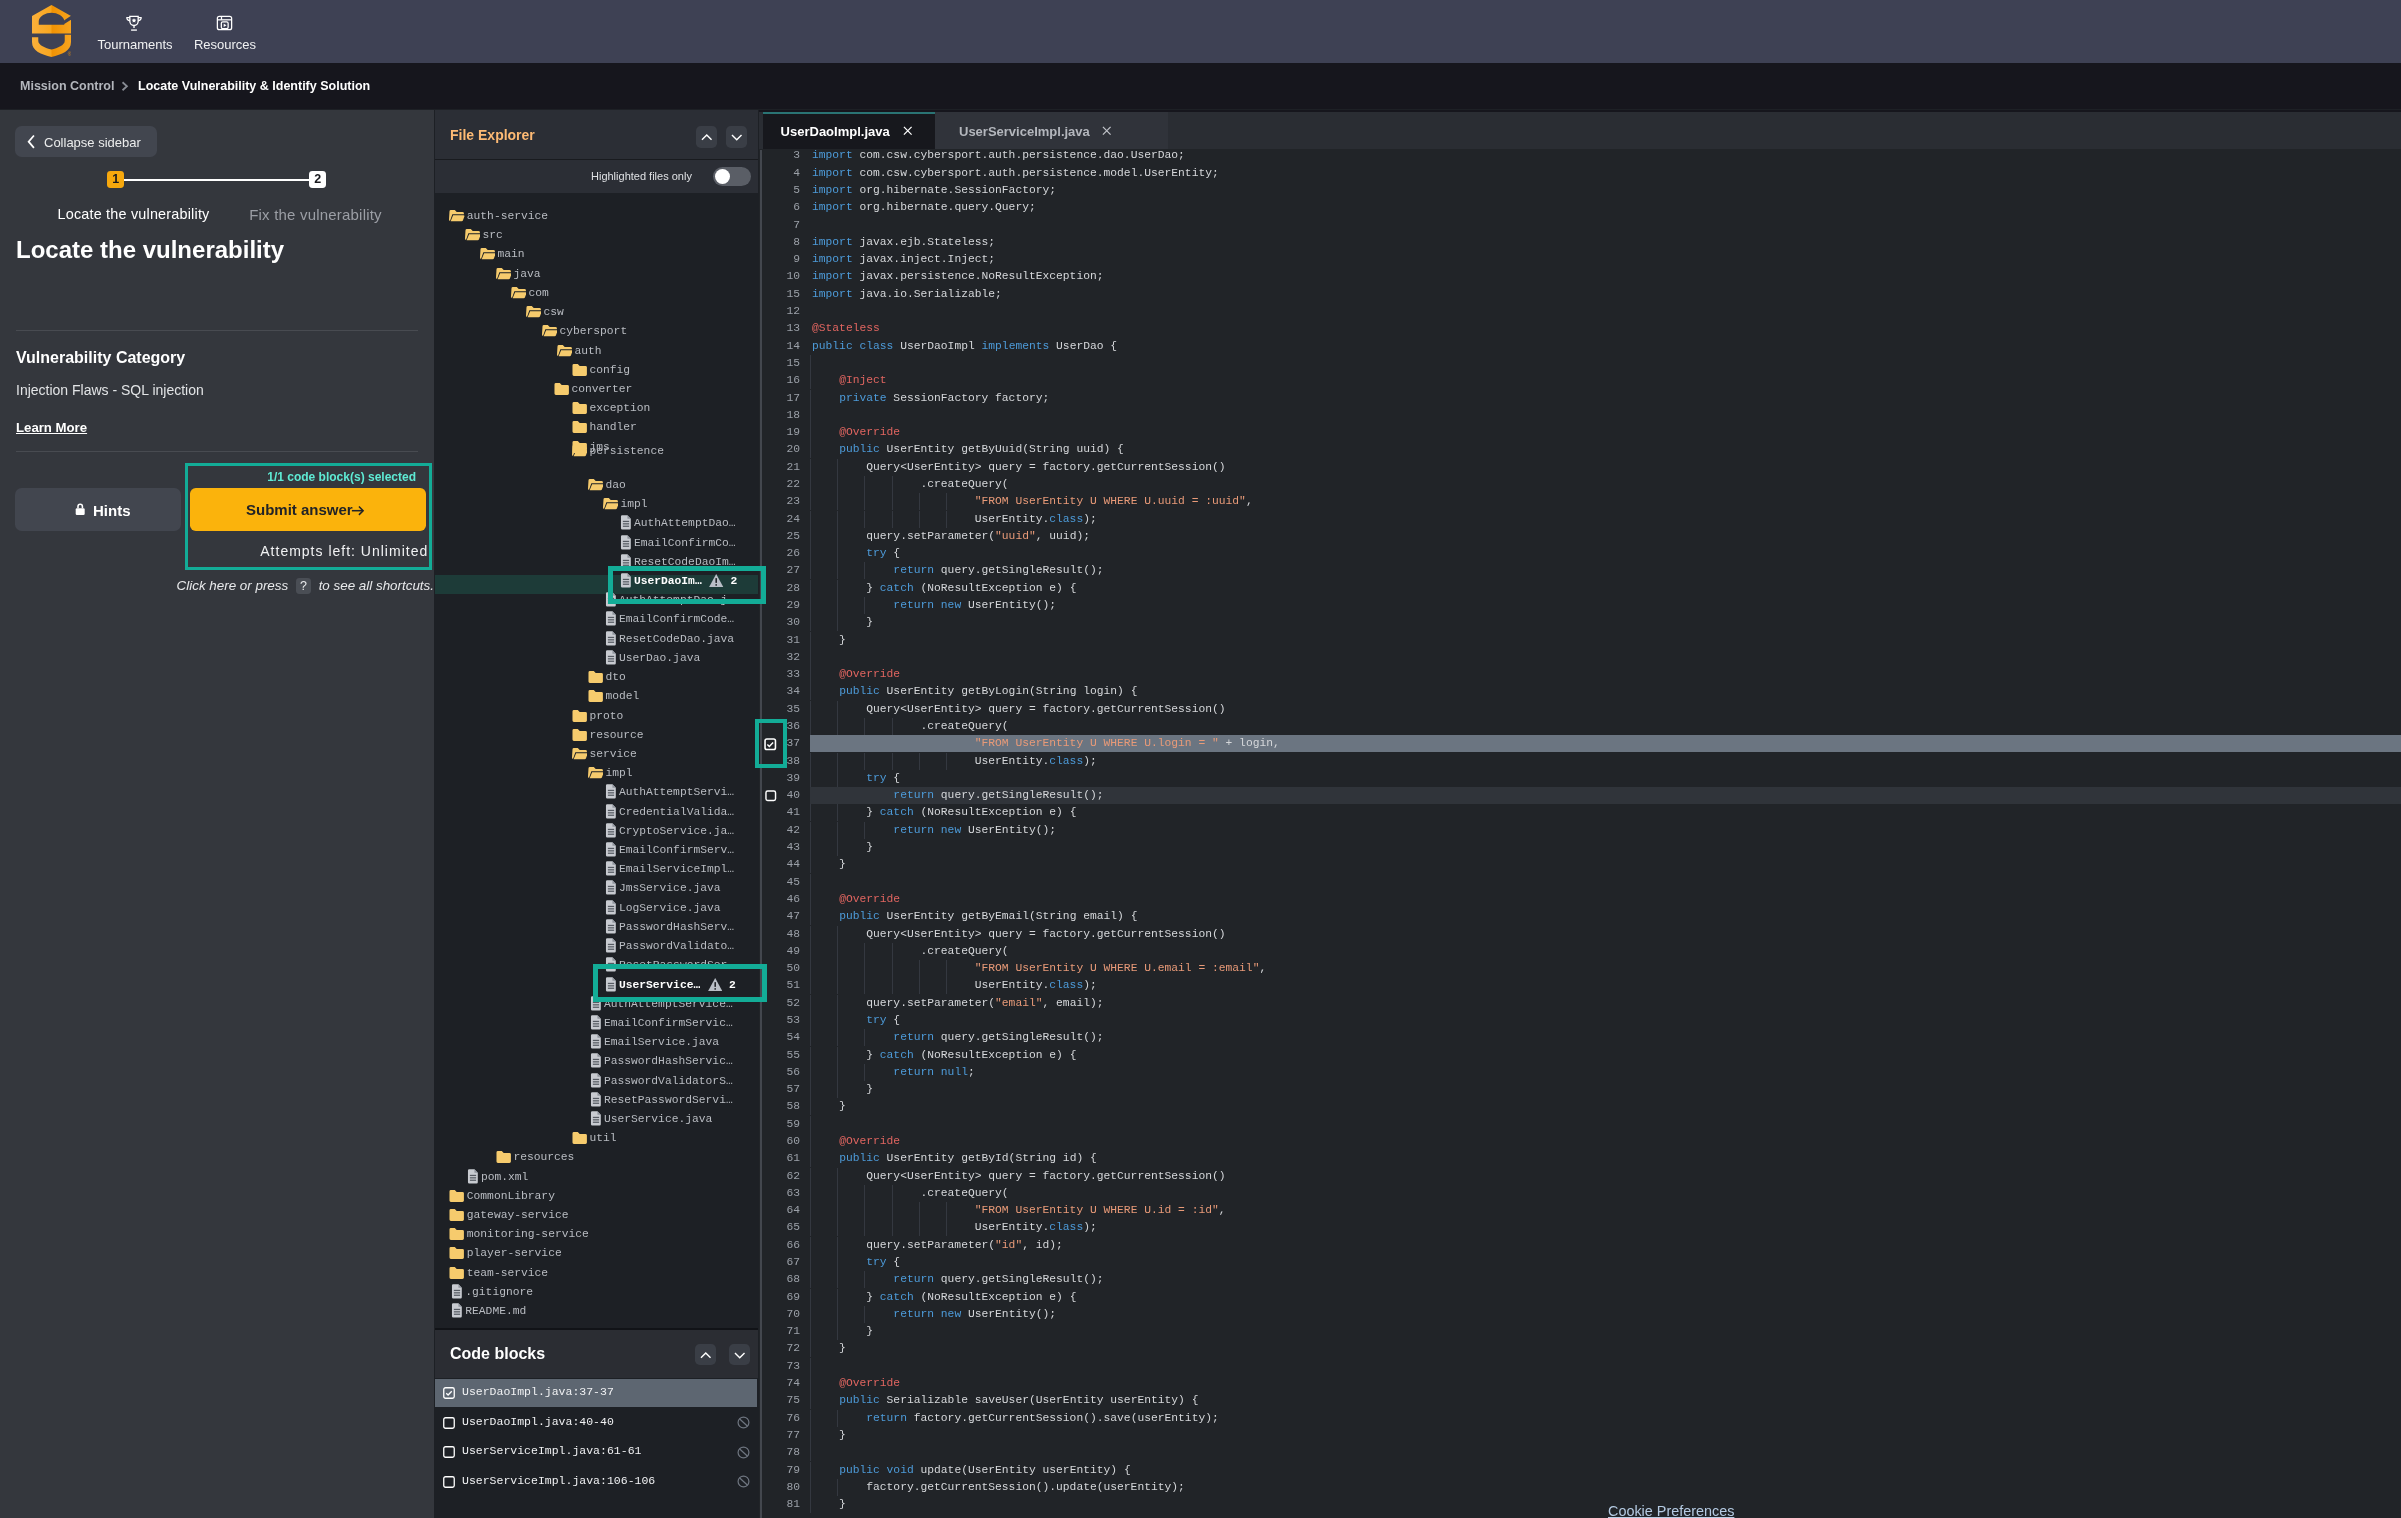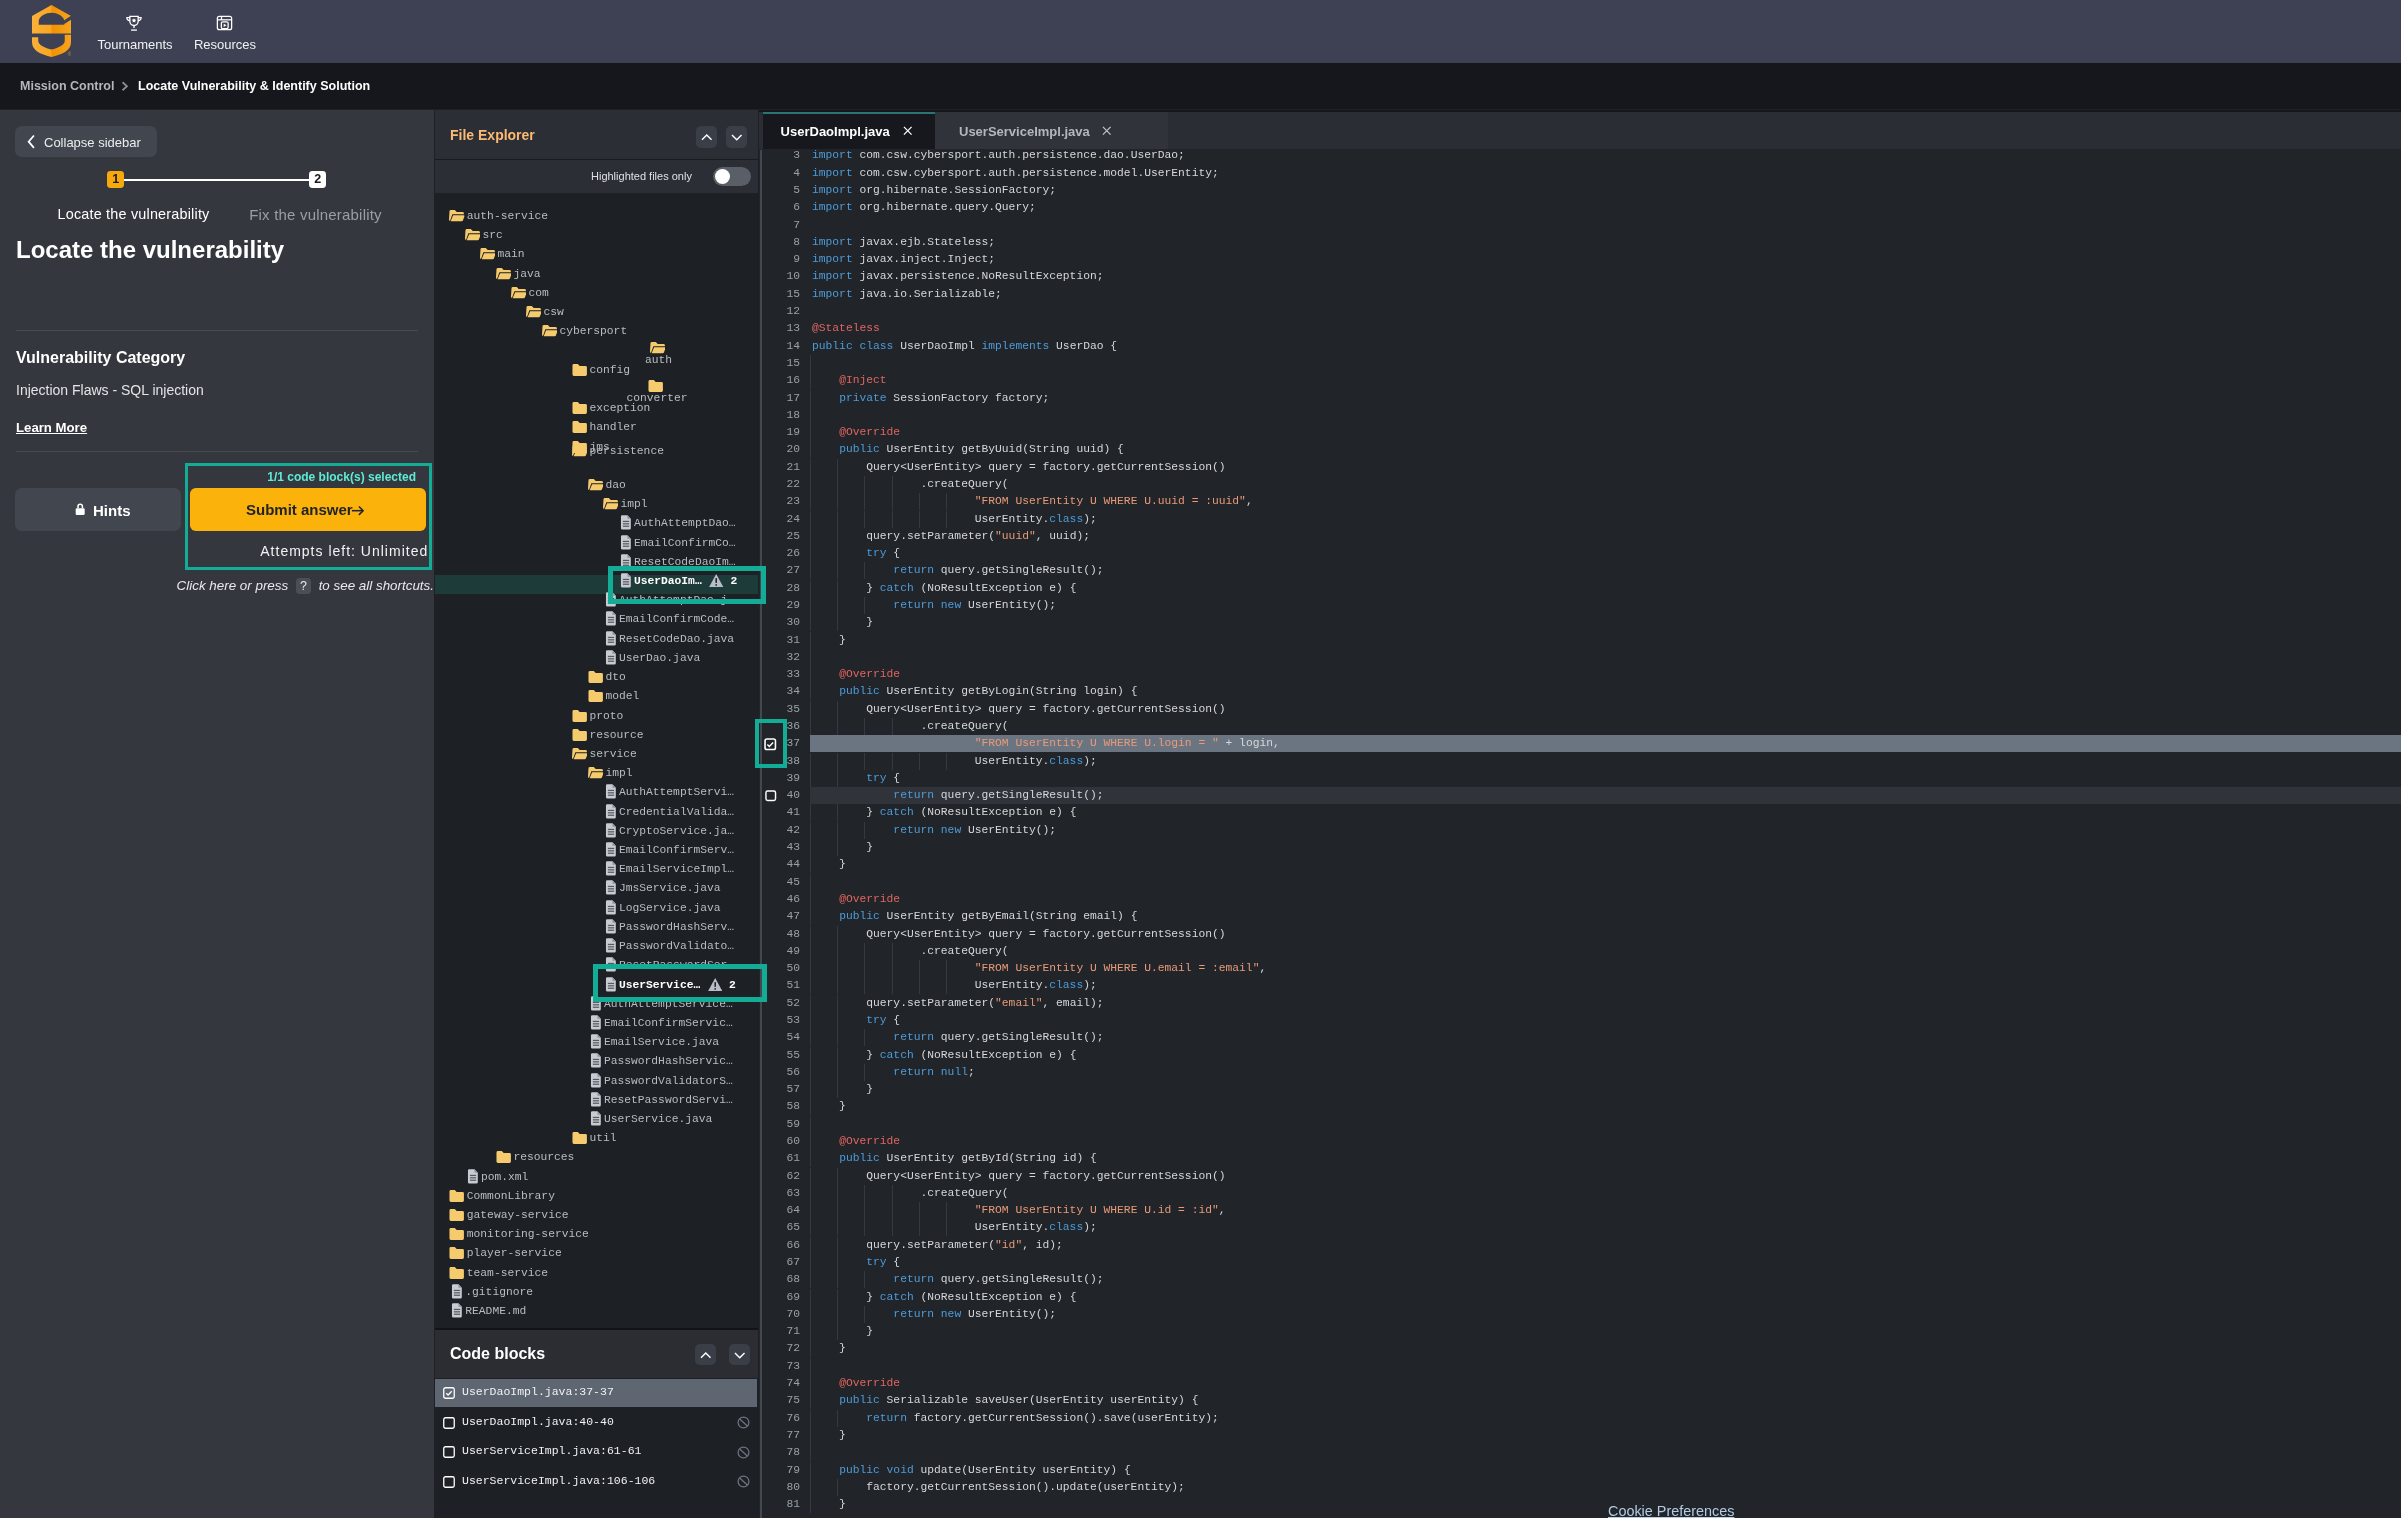--- a/index.html
+++ b/index.html
@@ -145,28 +145,28 @@
         <path fill="#f6cb6d" d="M8.5,13 h21.5 a2,2 0 0 1 1.9,2.6 l-2.8,8 a3,3 0 0 1 -2.8,2 H3.5 Z"></path>
       </svg><span class="nm">com</span></div>
 <div class="trow" style="top:192px;padding-left:91px;"><svg width="15.4" height="13" viewBox="0 0 32 27">
         <path fill="#f6cb6d" d="M1,5 a3,3 0 0 1 3,-3 h8 l4,4 h12 a3,3 0 0 1 3,3 v2 h-24 l-5,14 a3,3 0 0 1 -2,-3 Z"></path>
         <path fill="#f6cb6d" d="M8.5,13 h21.5 a2,2 0 0 1 1.9,2.6 l-2.8,8 a3,3 0 0 1 -2.8,2 H3.5 Z"></path>
       </svg><span class="nm">csw</span></div>
 <div class="trow" style="top:211px;padding-left:107px;"><svg width="15.4" height="13" viewBox="0 0 32 27">
         <path fill="#f6cb6d" d="M1,5 a3,3 0 0 1 3,-3 h8 l4,4 h12 a3,3 0 0 1 3,3 v2 h-24 l-5,14 a3,3 0 0 1 -2,-3 Z"></path>
         <path fill="#f6cb6d" d="M8.5,13 h21.5 a2,2 0 0 1 1.9,2.6 l-2.8,8 a3,3 0 0 1 -2.8,2 H3.5 Z"></path>
       </svg><span class="nm">cybersport</span></div>
-<div class="trow" style="top:231px;padding-left:122px;flex-direction:column;"><svg width="15.4" height="13" viewBox="0 0 32 27">
+<div class="trow" style="top:231px;padding-left:122px;"><svg width="15.4" height="13" viewBox="0 0 32 27">
         <path fill="#f6cb6d" d="M1,5 a3,3 0 0 1 3,-3 h8 l4,4 h12 a3,3 0 0 1 3,3 v2 h-24 l-5,14 a3,3 0 0 1 -2,-3 Z"></path>
         <path fill="#f6cb6d" d="M8.5,13 h21.5 a2,2 0 0 1 1.9,2.6 l-2.8,8 a3,3 0 0 1 -2.8,2 H3.5 Z"></path>
       </svg><span class="nm">auth</span></div>
 <div class="trow" style="top:250px;padding-left:137px;"><svg width="15.4" height="13" viewBox="0 0 32 27">
         <path fill="#f6cb6d" d="M1,5 a3,3 0 0 1 3,-3 h8 l4,4 h12 a3,3 0 0 1 3,3 v15 a3,3 0 0 1 -3,3 h-24 a3,3 0 0 1 -3,-3 Z"></path>
       </svg><span class="nm">config</span></div>
-<div class="trow" style="top:269px;padding-left:119px;flex-direction:column;"><svg width="15.4" height="13" viewBox="0 0 32 27">
+<div class="trow" style="top:269px;padding-left:119px;"><svg width="15.4" height="13" viewBox="0 0 32 27">
         <path fill="#f6cb6d" d="M1,5 a3,3 0 0 1 3,-3 h8 l4,4 h12 a3,3 0 0 1 3,3 v15 a3,3 0 0 1 -3,3 h-24 a3,3 0 0 1 -3,-3 Z"></path>
       </svg><span class="nm">converter</span></div>
 <div class="trow" style="top:288px;padding-left:137px;"><svg width="15.4" height="13" viewBox="0 0 32 27">
         <path fill="#f6cb6d" d="M1,5 a3,3 0 0 1 3,-3 h8 l4,4 h12 a3,3 0 0 1 3,3 v15 a3,3 0 0 1 -3,3 h-24 a3,3 0 0 1 -3,-3 Z"></path>
       </svg><span class="nm">exception</span></div>
 <div class="trow" style="top:307px;padding-left:137px;"><svg width="15.4" height="13" viewBox="0 0 32 27">
         <path fill="#f6cb6d" d="M1,5 a3,3 0 0 1 3,-3 h8 l4,4 h12 a3,3 0 0 1 3,3 v15 a3,3 0 0 1 -3,3 h-24 a3,3 0 0 1 -3,-3 Z"></path>
       </svg><span class="nm">handler</span></div>
 <div class="trow" style="top:327px;padding-left:137px;"><svg width="15.4" height="13" viewBox="0 0 32 27">
         <path fill="#f6cb6d" d="M1,5 a3,3 0 0 1 3,-3 h8 l4,4 h12 a3,3 0 0 1 3,3 v15 a3,3 0 0 1 -3,3 h-24 a3,3 0 0 1 -3,-3 Z"></path>

